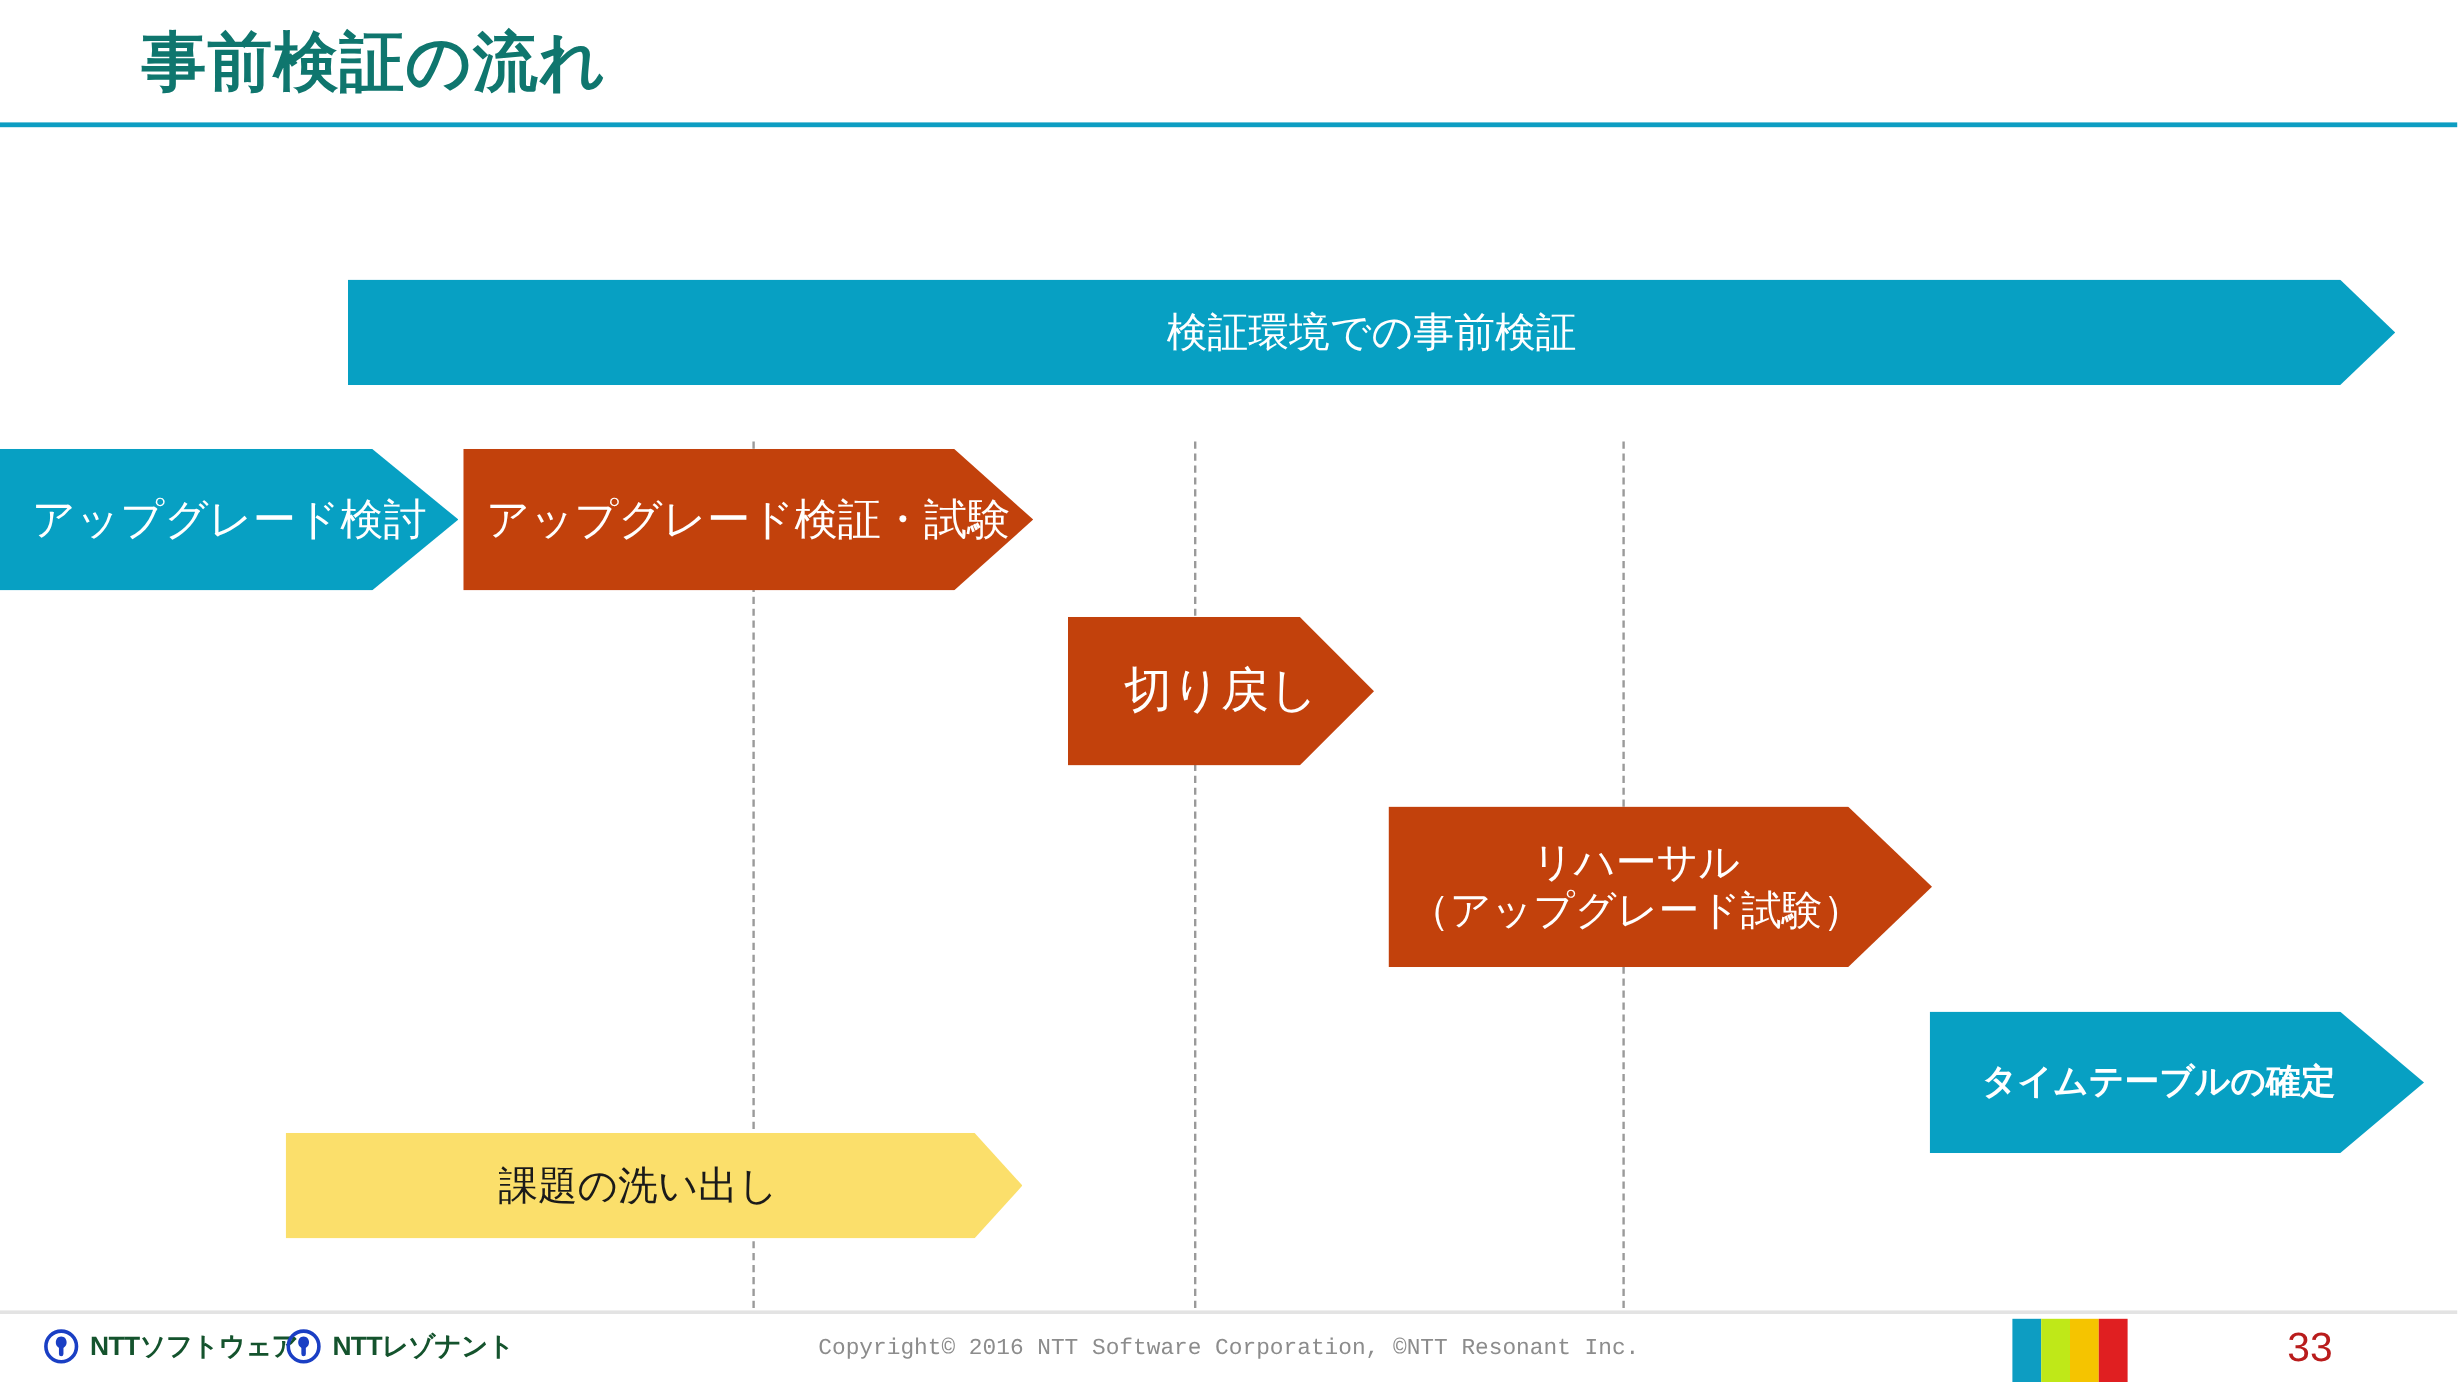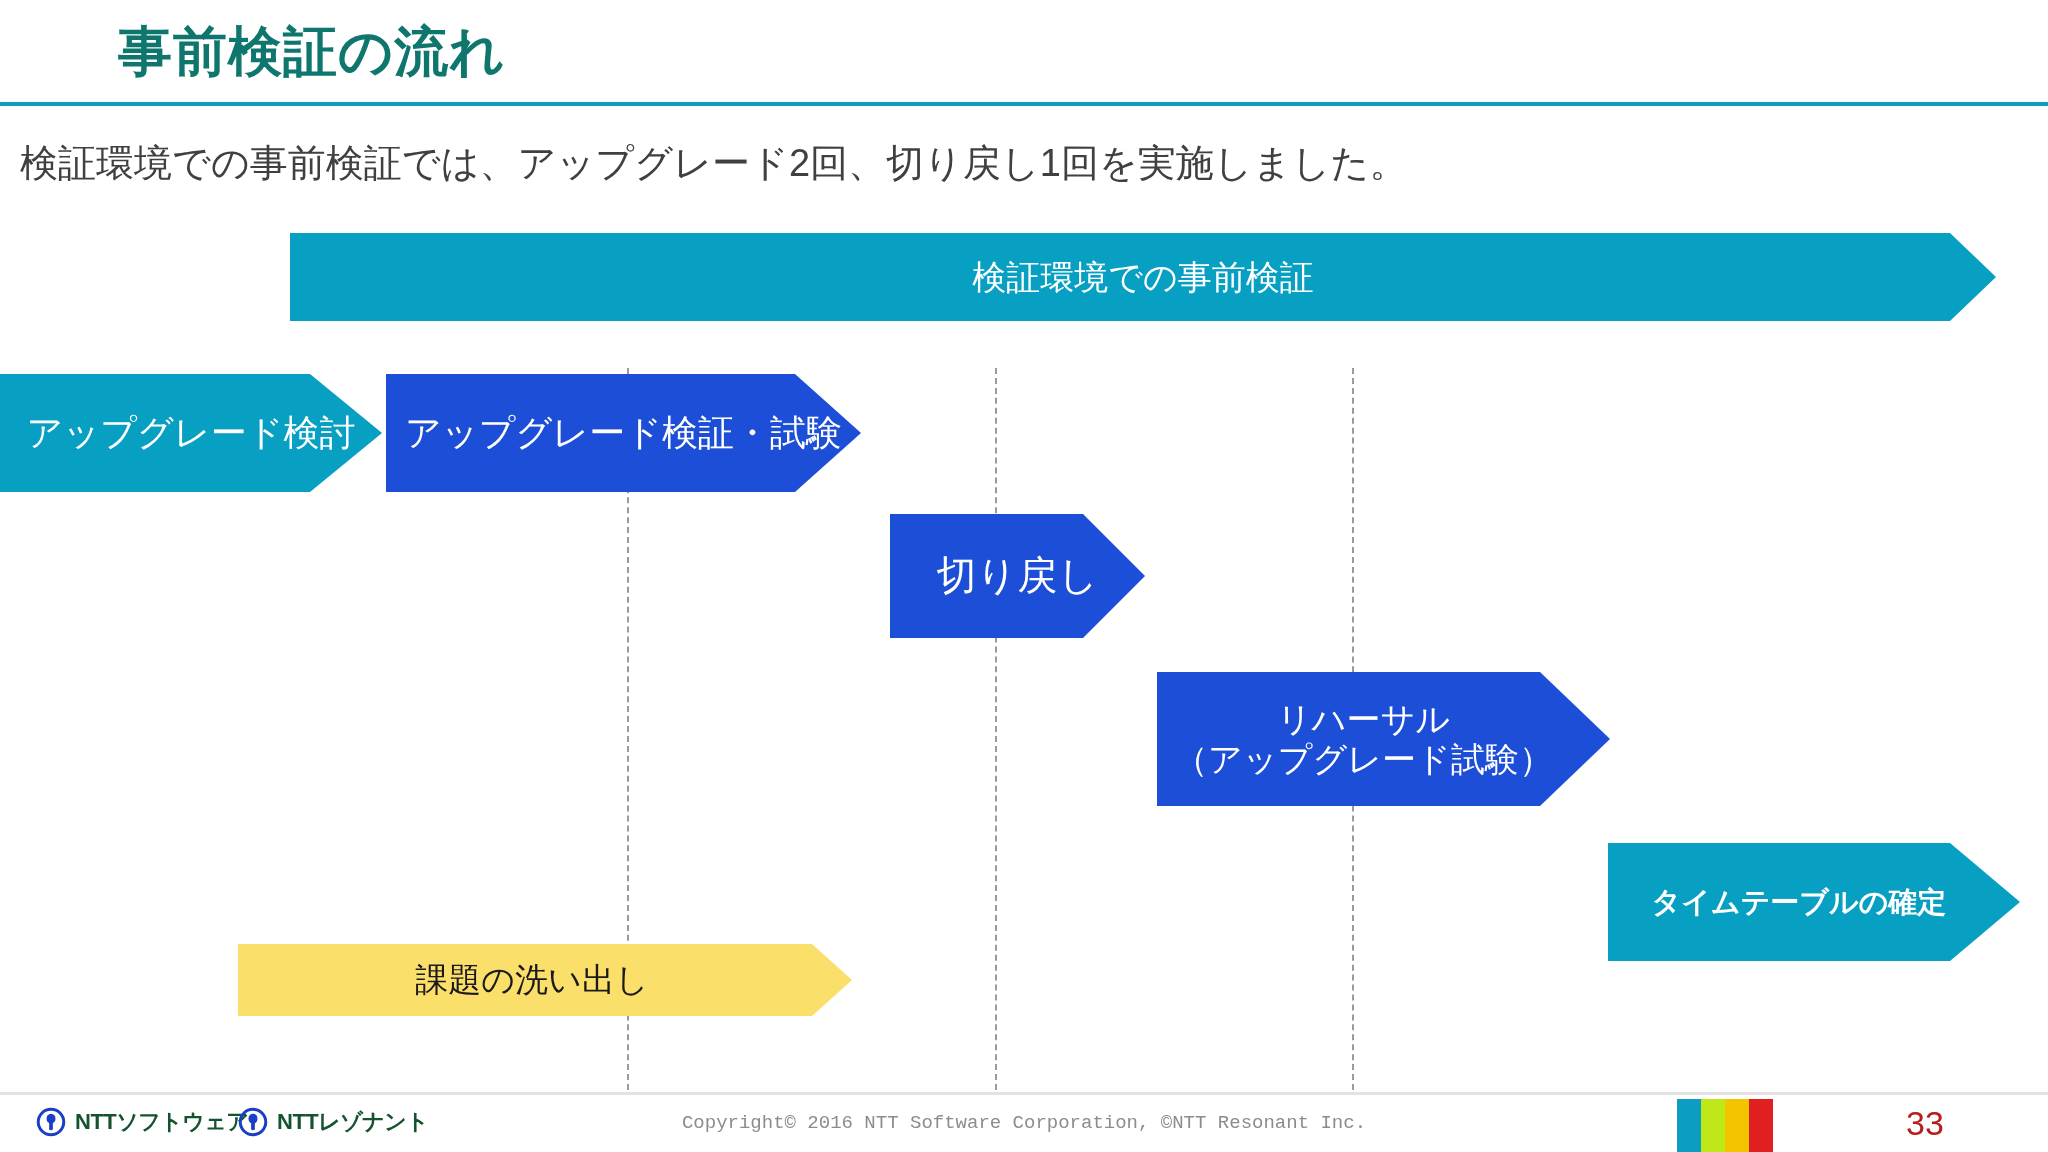--- a/index.html
+++ b/index.html
@@ -61,21 +61,21 @@
     display: flex;
     align-items: center;
     justify-content: center;
     box-sizing: border-box;
     color: #ffffff;
     line-height: 1.18;
     text-align: center;
     white-space: pre-line;
   }
   .arrow.teal   { background: #07a0c3; }
-  .arrow.salmon { background: #1d4ed8; }
+  .arrow.salmon { background: #c2410c; }
   .arrow.yellow { background: #fbdf6b; color: #1a1a1a; }
 
   
   .arrow.chev {
     clip-path: polygon(0 0, calc(100% - var(--tip)) 0, 100% 50%, calc(100% - var(--tip)) 100%, 0 100%);
   }
 
   
   .footer-rule {
     position: absolute;
@@ -134,21 +134,20 @@
     color: #b91c1c;
   }
 </style>
 </head>
 <body>
 
 <div id="slide">
 
   <div class="slide-title">事前検証の流れ</div>
   <div class="title-rule"></div>
-  <div class="lead-text">検証環境での事前検証では、アップグレード2回、切り戻し1回を実施しました。</div>
 
   <div class="guide" style="left:627px;"></div>
   <div class="guide" style="left:995px;"></div>
   <div class="guide" style="left:1352px;"></div>
 
 
   <div class="arrow teal chev" style="left:0px; top:374px; width:382px; height:118px; --tip:72px; font-size:36px;">
     <span>アップグレード検討</span>
   </div>
 
@@ -166,21 +165,21 @@
 
   <div class="arrow salmon chev" style="left:1157px; top:672px; width:453px; height:134px; --tip:70px; font-size:34px; padding-right:40px;">
     <span>リハーサル
 （アップグレード試験）</span>
   </div>
 
   <div class="arrow teal chev" style="left:1608px; top:843px; width:412px; height:118px; --tip:70px; font-size:29px; padding-right:30px;font-weight:bold;">
     <span>タイムテーブルの確定</span>
   </div>
 
-  <div class="arrow yellow chev" style="left:238px; top:944px; width:614px; height:72px; --tip:40px; font-size:33px; padding-right:26px;">
+  <div class="arrow yellow chev" style="left:238px; top:944px; width:614px; height:88px; --tip:40px; font-size:33px; padding-right:26px;">
     <span>課題の洗い出し</span>
   </div>
 
   <div class="footer-rule"></div>
 
   <div class="logo" style="left:36px;">
     <svg class="mark" viewBox="0 0 40 40">
       <circle cx="20" cy="20" r="17" fill="none" stroke="#1a3fc4" stroke-width="4"></circle>
       <path d="M20 9 C12 9 12 22 20 22 C28 22 28 9 20 9 Z" fill="#1a3fc4"></path>
       <rect x="17.5" y="17" width="5" height="14" rx="2.5" fill="#1a3fc4"></rect>

